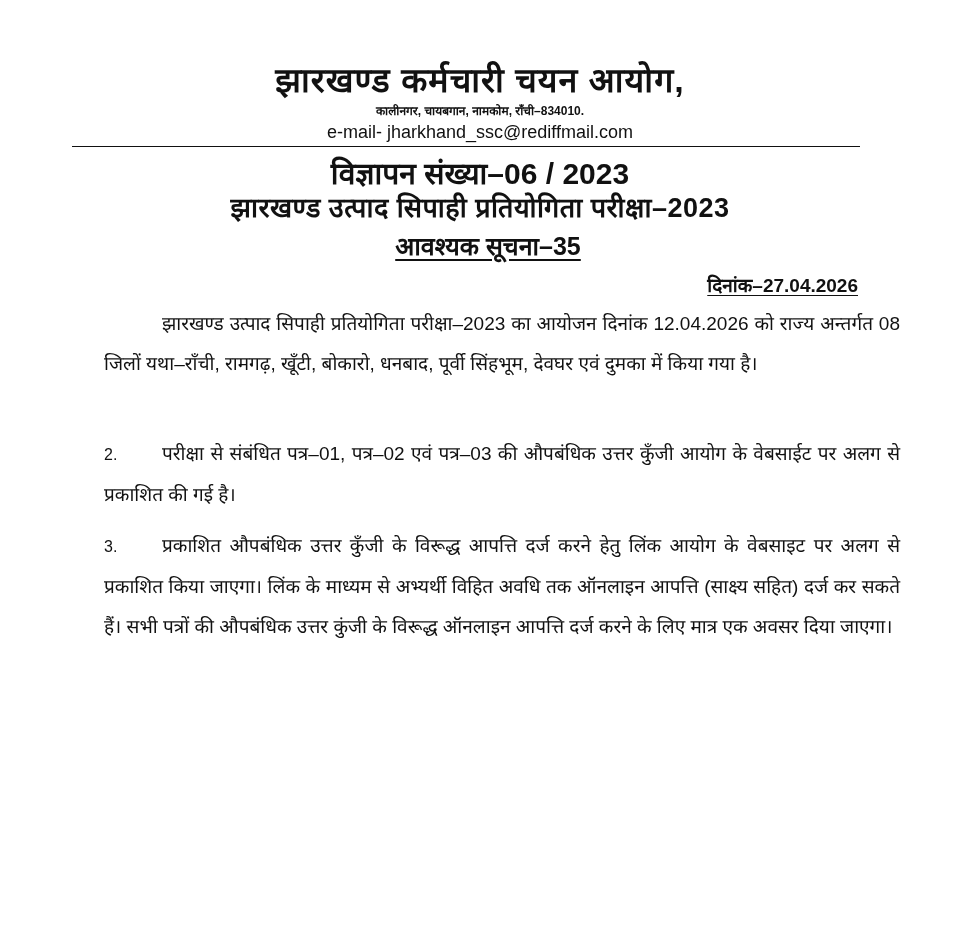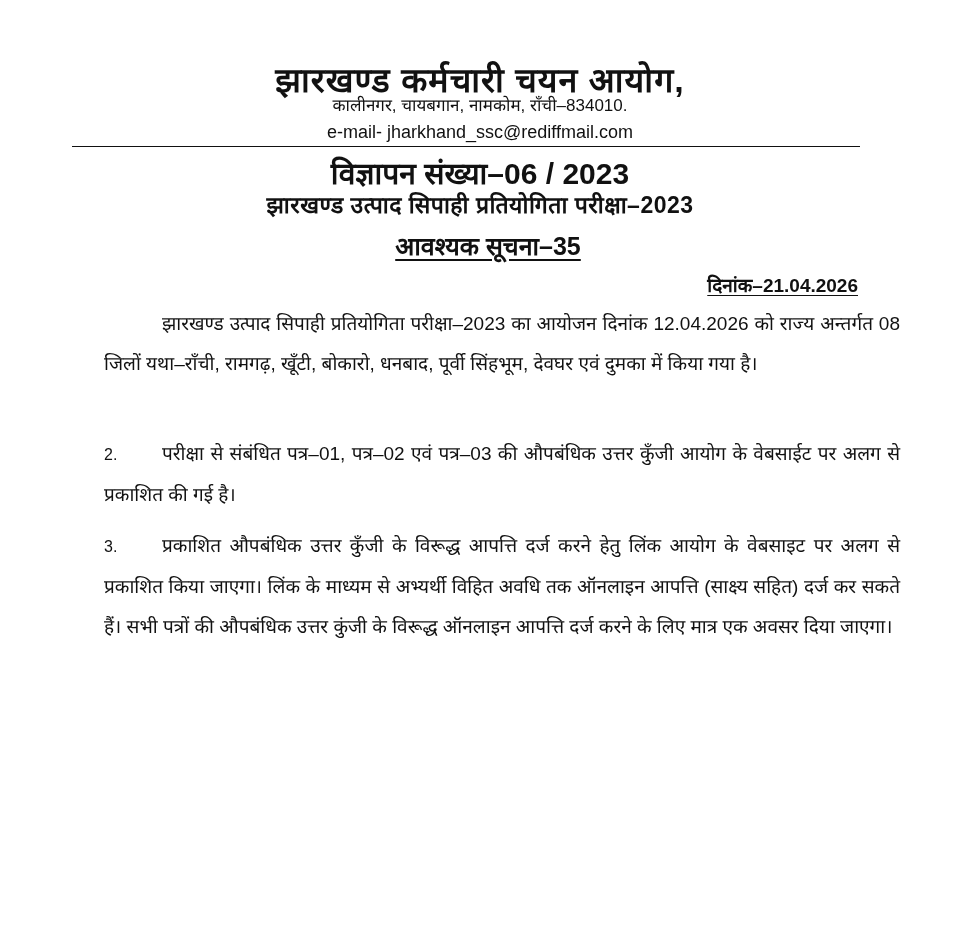--- a/index.html
+++ b/index.html
@@ -27,44 +27,44 @@
       text-align: center;
       white-space: nowrap;
     }
     .org-title {
       top: 56px;
       font-size: 34px;
       font-weight: bold;
       letter-spacing: 1px;
     }
     .org-address {
-      top: 93px;
-      font-size: 17px;
-      font-weight: normal;
+      top: 102px;
+      font-size: 12px;
+      font-weight: bold;
     }
     .org-email {
       top: 122px;
       font-size: 18px;
     }
     .rule {
       position: absolute;
       left: 72px;
       top: 146px;
       width: 788px;
       height: 0;
       border-top: 1.5px solid #111;
     }
     .adv-no {
       top: 152px;
       font-size: 30px;
       font-weight: bold;
     }
     .exam-title {
       top: 188px;
-      font-size: 23px;
+      font-size: 27px;
       font-weight: bold;
       letter-spacing: 0.5px;
     }
     .notice-title {
       top: 228px;
       font-size: 25px;
       font-weight: bold;
       padding-left: 8px;
     }
     .notice-title span {
@@ -128,21 +128,21 @@
   <div class="center org-email">e-mail- jharkhand_ssc@rediffmail.com</div>
 
   <div class="rule"></div>
 
   <div class="center adv-no">विज्ञापन संख्या–06 / 2023</div>
   <div class="center exam-title">झारखण्ड उत्पाद सिपाही प्रतियोगिता परीक्षा–2023</div>
   <div class="center notice-title">
     <span>आवश्यक सूचना–35</span>
   </div>
 
-  <div class="date">दिनांक–21.04.2026</div>
+  <div class="date">दिनांक–27.04.2026</div>
 
   <div class="para p1">
     <span class="indent"></span><span>झारखण्ड उत्पाद सिपाही प्रतियोगिता परीक्षा–2023 का आयोजन दिनांक 12.04.2026 को राज्य अन्तर्गत 08 जिलों यथा–राँची, रामगढ़, खूँटी, बोकारो, धनबाद, पूर्वी सिंहभूम, देवघर एवं दुमका में किया गया है।</span>
   </div>
 
   <div class="para p2">
     <span class="num">2.</span><span>परीक्षा से संबंधित पत्र–01, पत्र–02 एवं पत्र–03 की औपबंधिक उत्तर कुँजी आयोग के वेबसाईट पर अलग से प्रकाशित की गई है।</span>
   </div>
 
   <div class="para p3">

